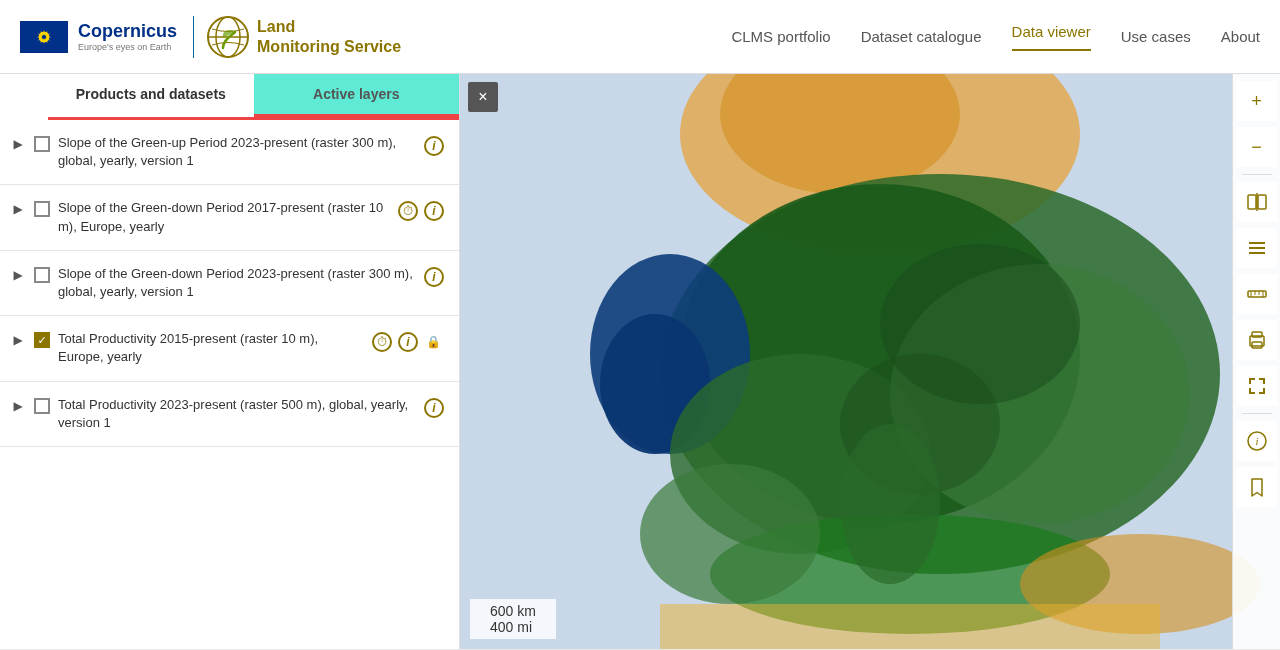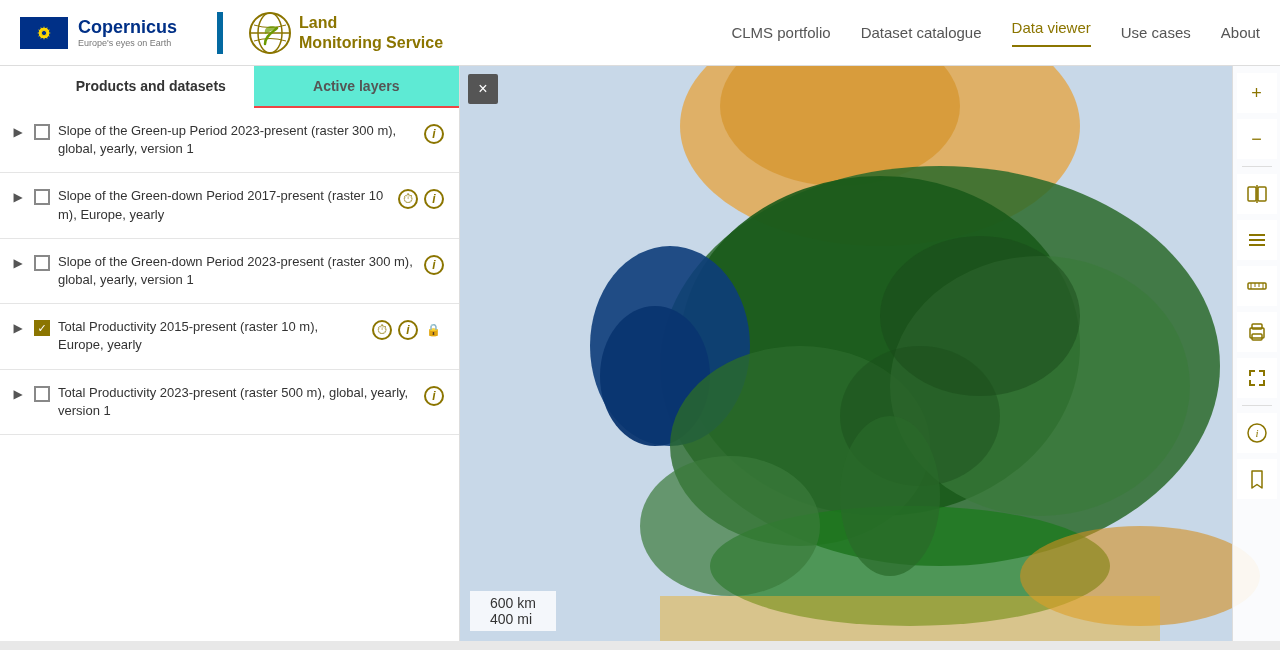--- a/index.html
+++ b/index.html
@@ -2,21 +2,21 @@
 <html><head>
   <meta charset="utf-8">
   <style>
     * { margin: 0; padding: 0; box-sizing: border-box; }
     body { font-family: Arial, sans-serif; width: 1280px; height: 650px; overflow: hidden; background: #e8e8e8; }
 
     
     #header {
       display: flex;
       align-items: center;
-      height: 66px;
+      height: 74px;
       background: white;
       border-bottom: 1px solid #ddd;
       padding: 0 20px;
       position: relative;
       z-index: 100;
     }
     #logo-area {
       display: flex;
       align-items: center;
       gap: 10px;
@@ -29,23 +29,23 @@
     }
     .copernicus-text {
       font-size: 18px;
       font-weight: bold;
       color: #003087;
     }
     .land-logo {
       display: flex;
       align-items: center;
       gap: 8px;
-      margin-left: 30px;
-      padding-left: 26px;
-      border-left: 6px solid #0369a1;
+      margin-left: 6px;
+      padding-left: 13px;
+      border-left: 1px solid #0369a1;
     }
     .land-text {
       font-size: 16px;
       font-weight: bold;
       color: #8b7500;
       line-height: 1.2;
     }
 
     nav {
       display: flex;
@@ -80,21 +80,21 @@
       display: flex;
       flex-direction: column;
       position: relative;
       z-index: 10;
       border-right: 1px solid #ddd;
     }
 
     
     #tabs {
       display: flex;
-      border-bottom: 2px solid #ef4444;
+      border-bottom: 6px solid #ef4444;
       flex-shrink: 0;
       margin-left: 48px;
     }
     .tab {
       flex: 1;
       text-align: center;
       padding: 12px 10px;
       font-size: 14px;
       font-weight: bold;
       cursor: pointer;

